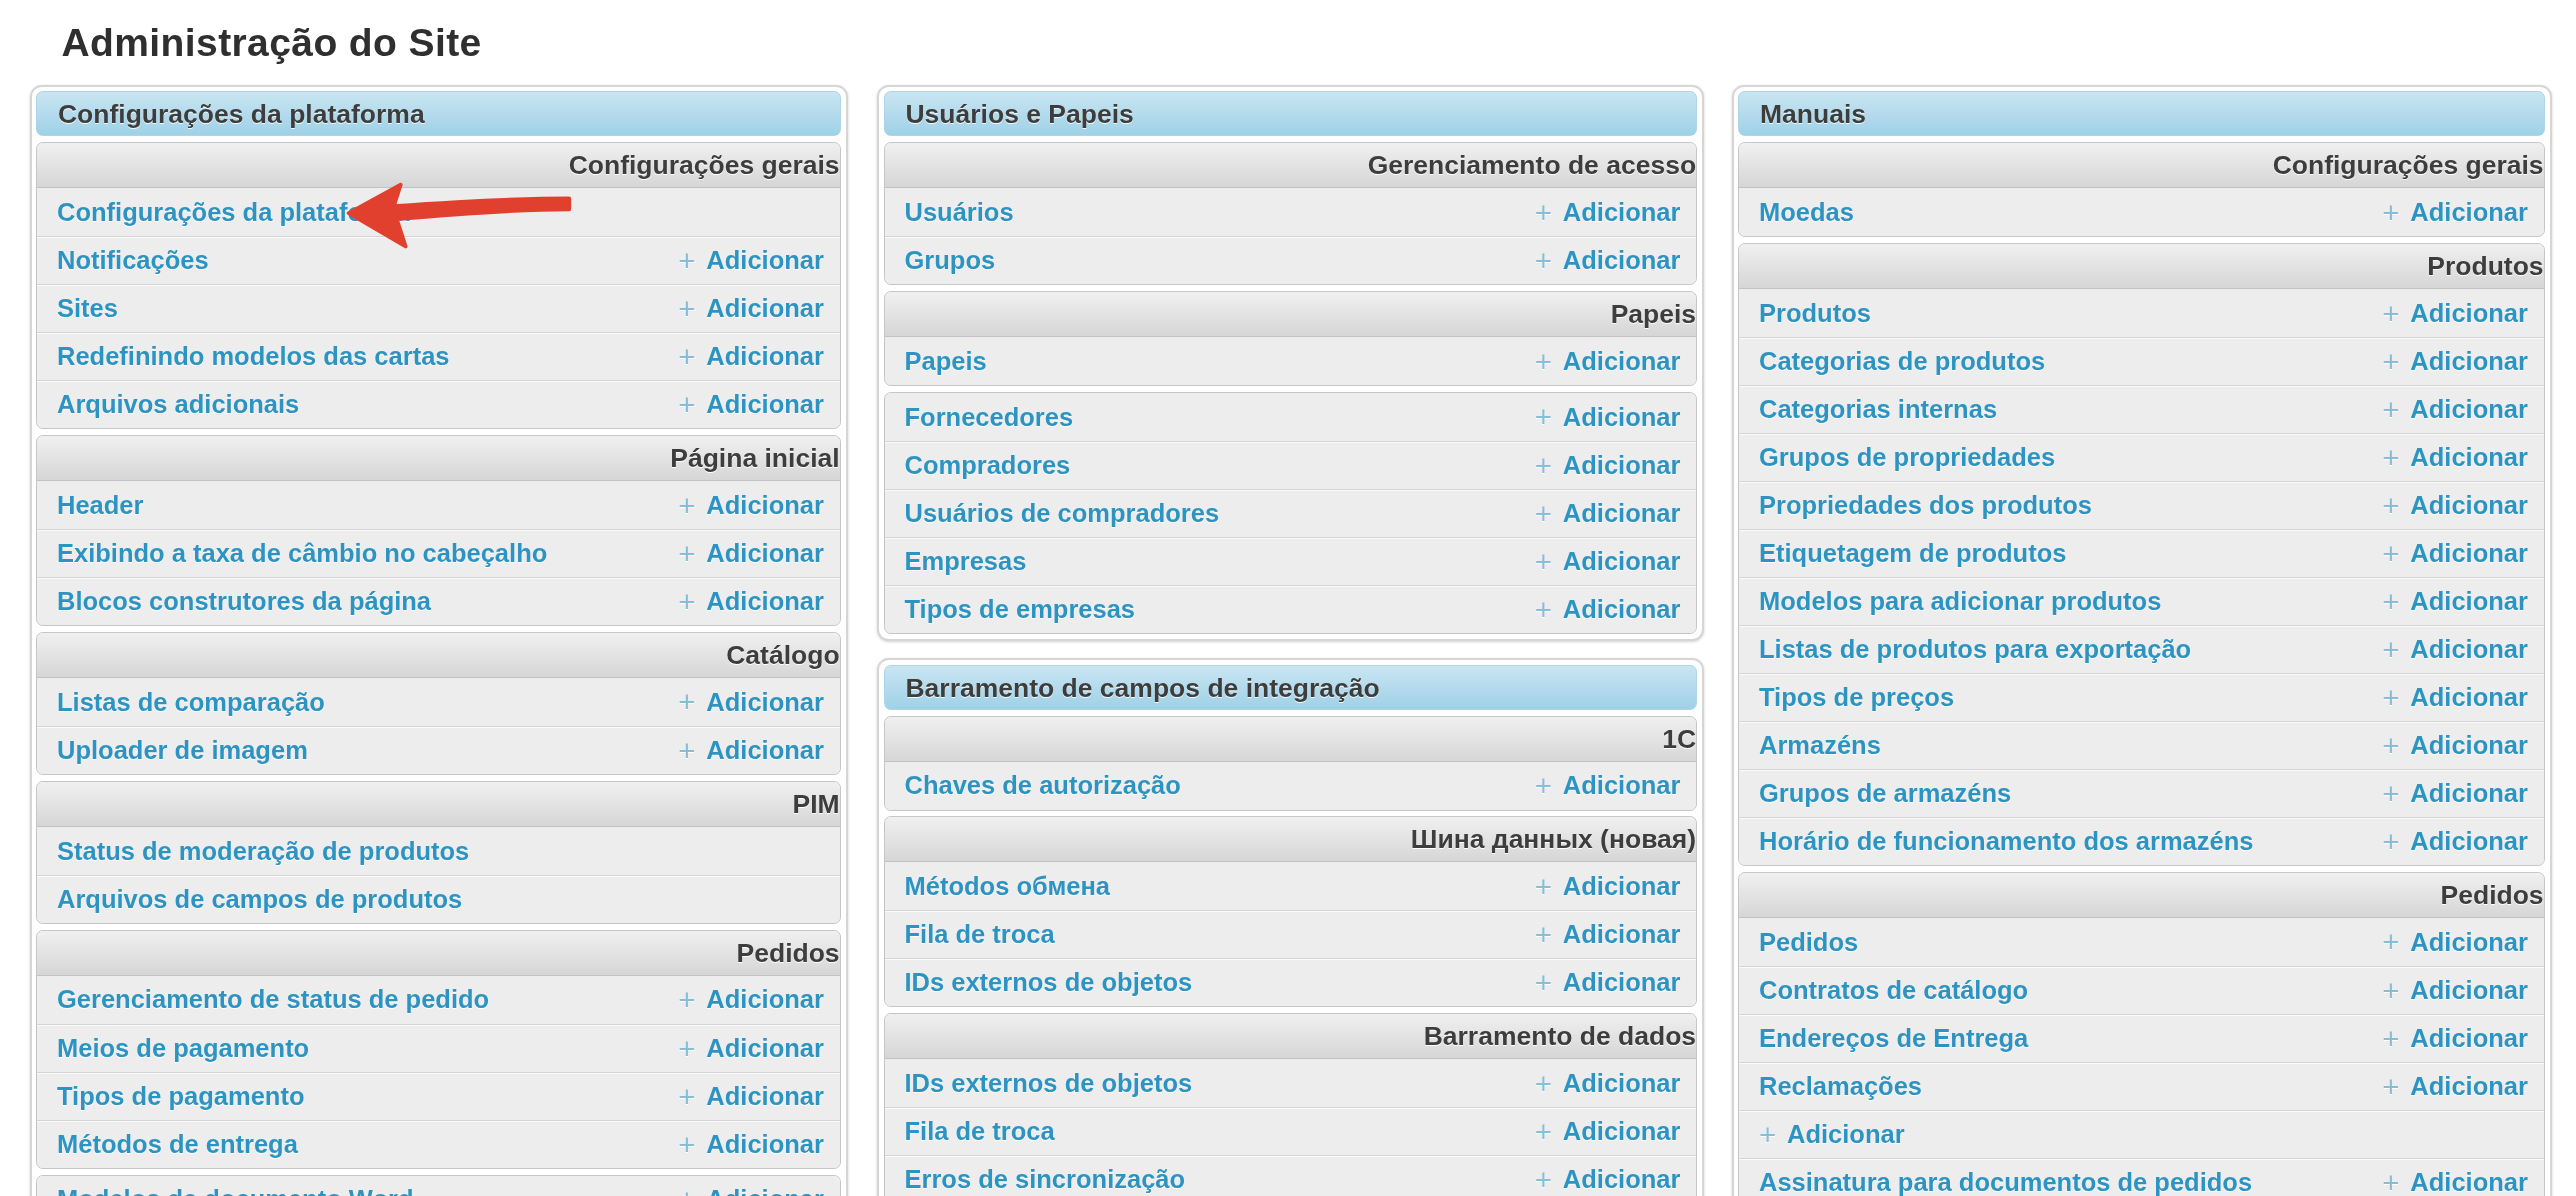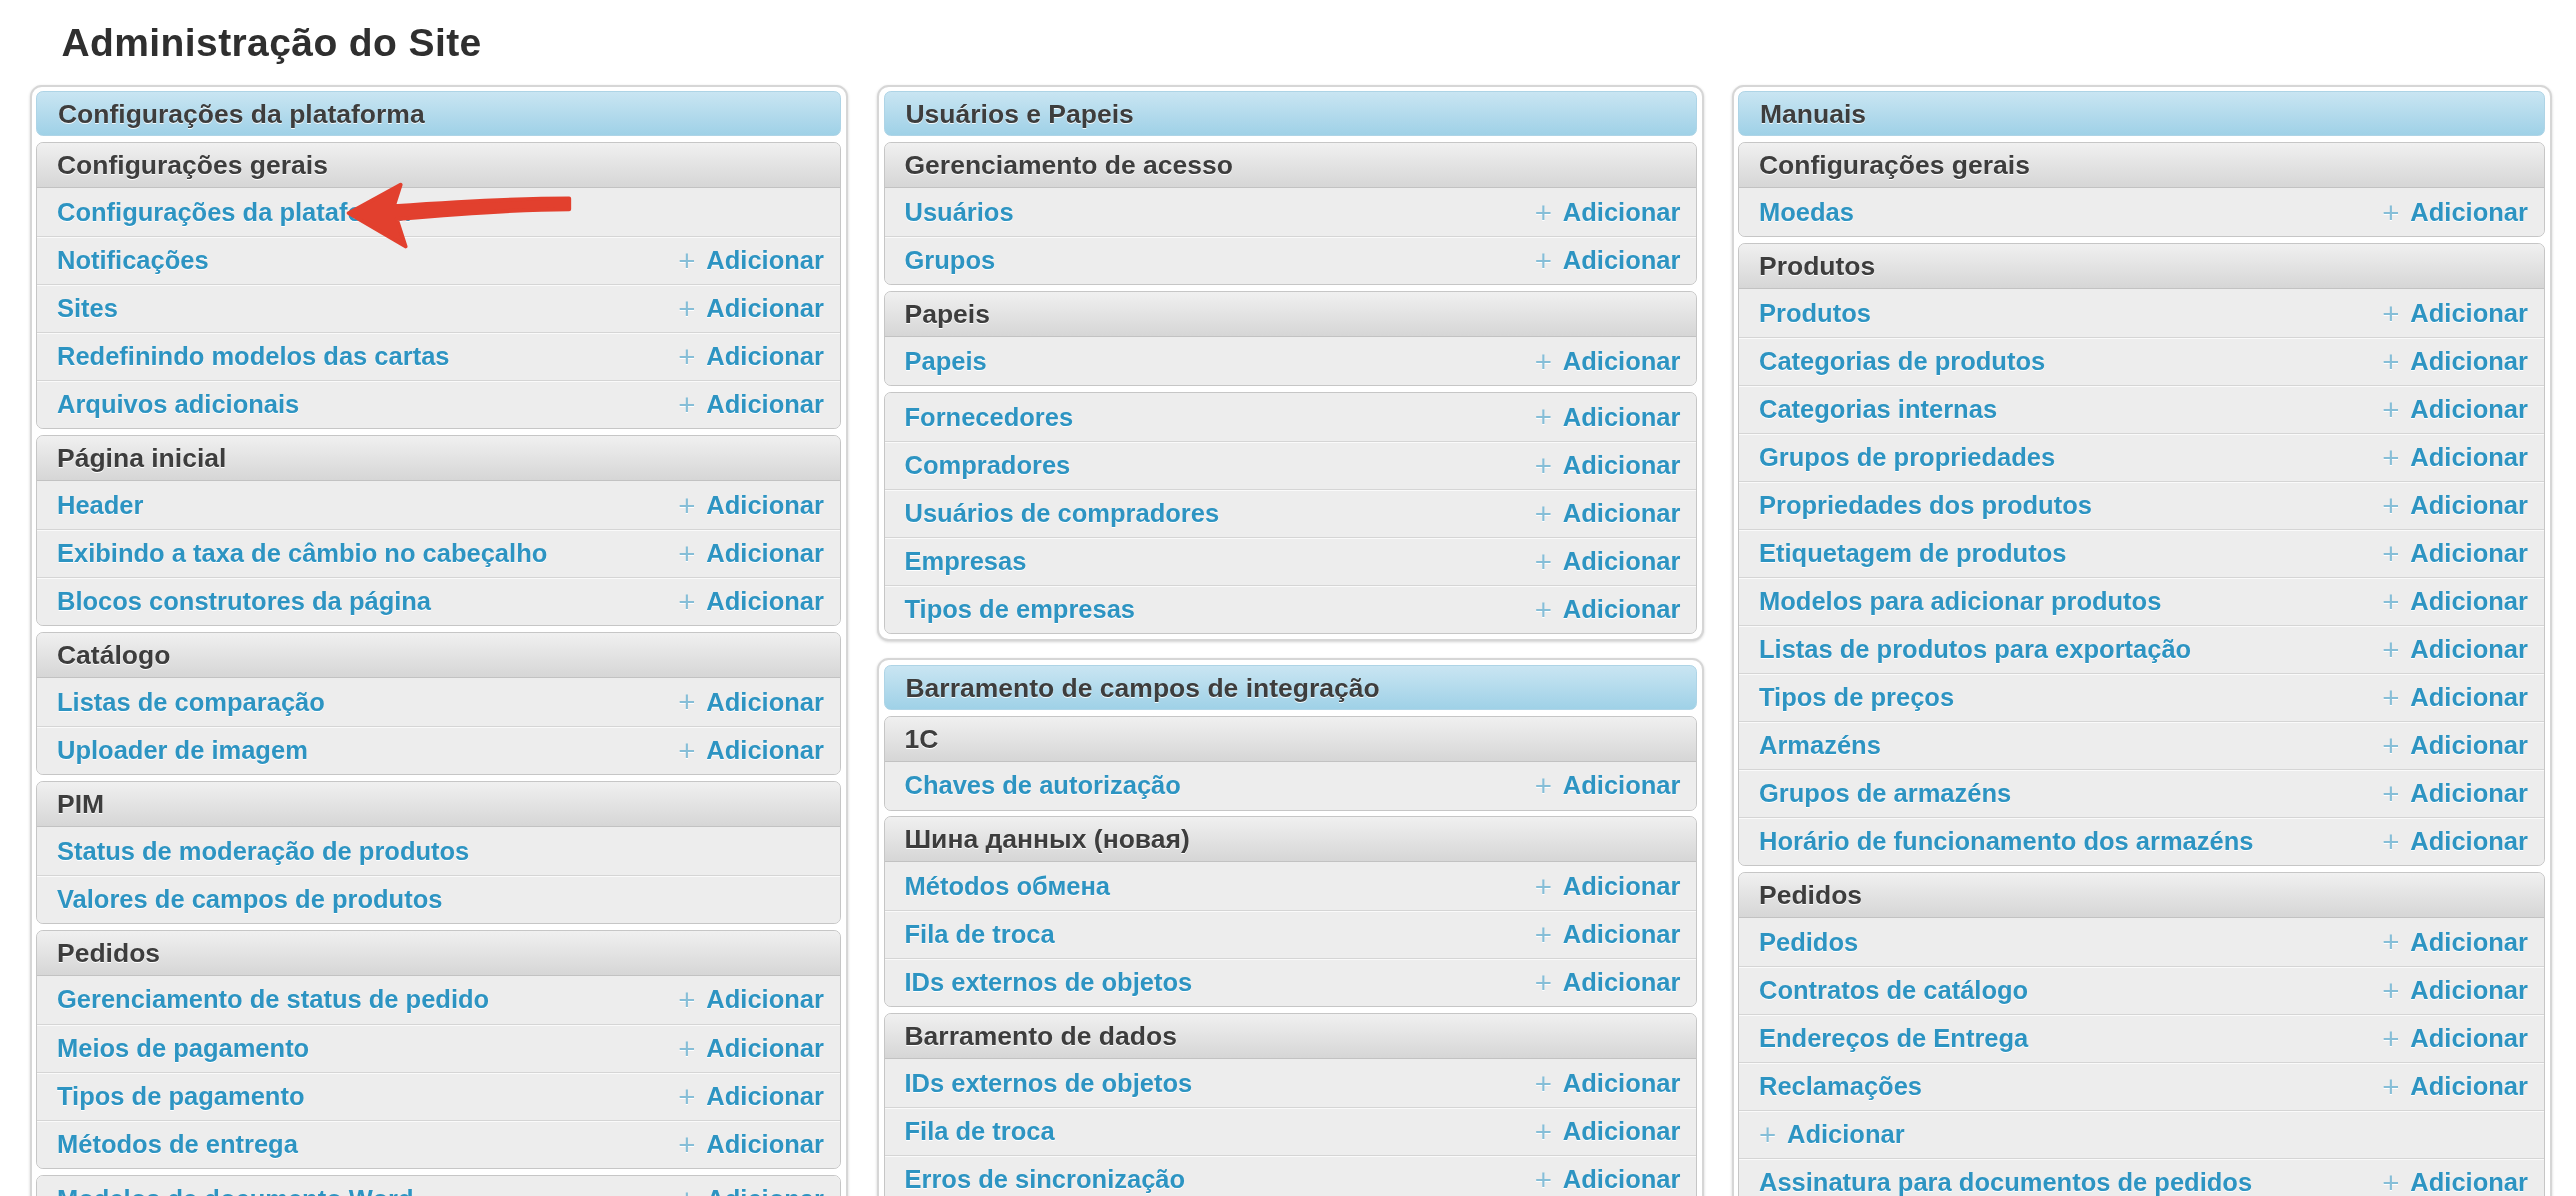--- a/index.html
+++ b/index.html
@@ -40,21 +40,21 @@
     border: 1px solid #c6c6c6; border-radius: 6.9px;
     margin-top: 5.9px; overflow: hidden; background: #ededed;
   }
   .section-header {
     height: 45px; line-height: 44px;
     background: linear-gradient(180deg, #f0f0f0 0%, #d6d6d6 100%);
     border-bottom: 1px solid #c2c2c2;
     padding: 0 0 0 19.6px;
     font-size: 26.5px; font-weight: bold; color: #3d3d3d;
     text-shadow: 0 1px 0 #ffffff;
-    white-space: nowrap; overflow: hidden;
+    white-space: nowrap; overflow: hidden; text-align: right;
   }
   .row {
     height: 48px;
     display: flex; justify-content: space-between; align-items: center;
     padding: 0 15.7px 0 19.6px;
     background: #ededed;
     white-space: nowrap;
   }
   .row + .row { border-top: 1px solid #d5d5d5; box-shadow: inset 0 1px 0 #fafafa; align-items: center; }
   a.model-link {
@@ -155,21 +155,21 @@
                 <span>Adicionar</span>
               </a>
             </div>
           </div>
           <div class="box">
             <div class="section-header">PIM</div>
             <div class="row">
               <a href="#" class="model-link">Status de moderação de produtos</a>
             </div>
             <div class="row">
-              <a href="#" class="model-link">Valores de campos de produtos</a>
+              <a href="#" class="model-link">Arquivos de campos de produtos</a>
             </div>
           </div>
           <div class="box">
             <div class="section-header">Pedidos</div>
             <div class="row">
               <a href="#" class="model-link">Gerenciamento de status de pedido</a>
               <a href="#" class="add-link">
                 <span class="plus">+</span>
                 <span>Adicionar</span>
               </a>

